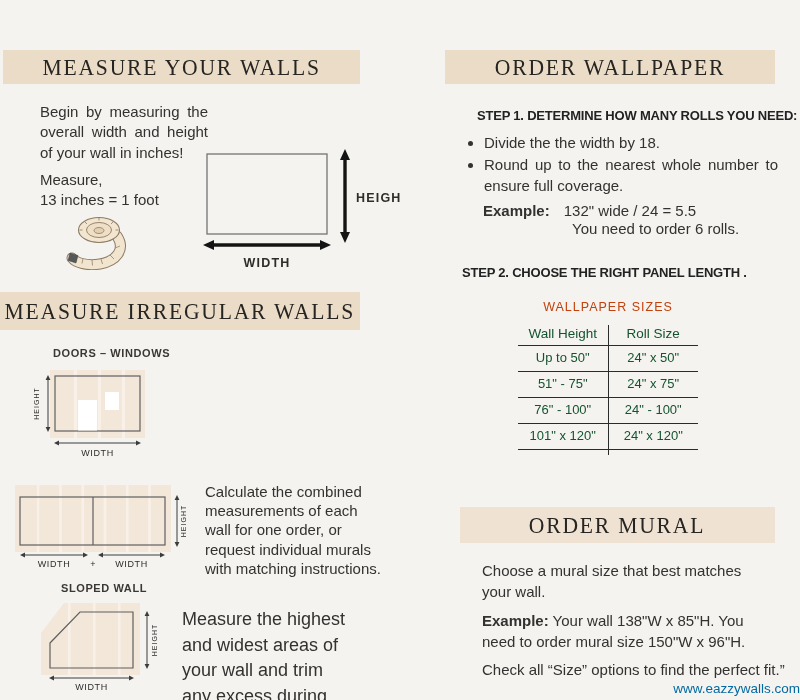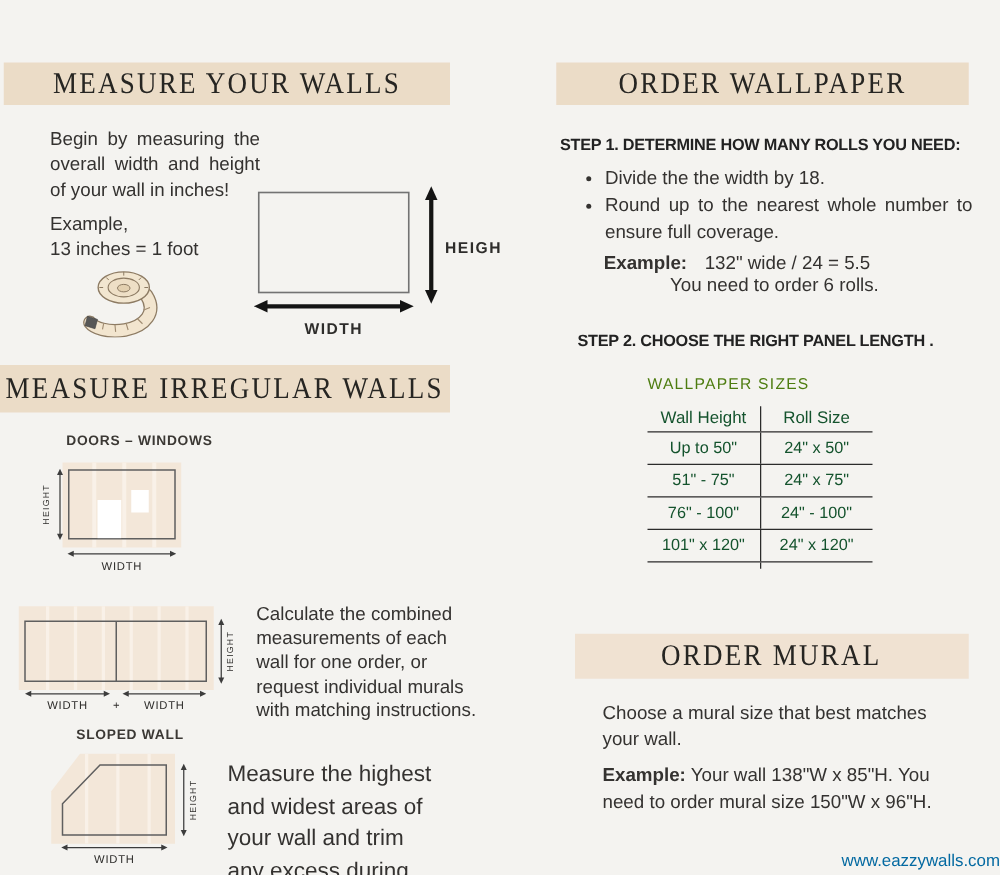--- a/index.html
+++ b/index.html
@@ -58,24 +58,24 @@
   
   .bullets{
     position:absolute;left:468px;top:133px;width:294px;
     margin:0;padding:0 0 0 16px;
     font-size:15px;line-height:1.36;text-align:justify;
   }
   .bullets li{margin:0 0 2px 0;}
   .example1{position:absolute;left:483px;top:202px;font-size:15px;line-height:1.22;}
   .example1 .ex-row{display:flex;}
   .example1 .ex-label{margin-right:14px;}
-  .example1 .ex-line2{margin-left:53px;}
+  .example1 .ex-line2{margin-left:89px;}
   .table-title{
     position:absolute;left:518px;top:300px;width:180px;
-    text-align:left;font-size:12.5px;letter-spacing:1px;color:#4d7c0f;
+    text-align:center;font-size:12.5px;letter-spacing:1px;color:#c2410c;
   }
   .size-table{position:absolute;left:518px;top:325px;width:180px;font-size:13px;color:#14532d;}
   .trow{display:flex;border-bottom:1.6px solid #2b2b2b;}
   .tcell{width:50%;text-align:center;padding:4px 0 6px;}
   .tcell:first-child{border-right:1.6px solid #2b2b2b;}
   .thead .tcell{font-size:13.5px;padding:1px 0 4px;}
   .ttail{display:flex;height:5px;}
   .ttail .tcell{padding:0;}
   .mural-p1{left:482px;top:560px;width:282px;line-height:1.4;}
   .mural-p2{left:482px;top:610px;width:286px;line-height:1.4;}
@@ -101,21 +101,21 @@
 
 <div class="page">
 
   <div class="band band-measure">
     <span class="band-text">MEASURE YOUR WALLS</span>
   </div>
 
   <div class="para justify intro">Begin by measuring the overall width and height of your wall in inches!</div>
 
   <div class="para remember">
-    <div>Example,</div>
+    <div>Measure,</div>
     <div>13 inches = 1 foot</div>
   </div>
 
   <svg class="diag d-tape" width="64" height="58" viewBox="0 0 64 58">
     <path d="M51,24 C60,38 50,49 34,52 C20,54.5 9,50 6,46" fill="none" stroke="#8d7b63" stroke-width="11" stroke-linecap="round"></path>
     <path d="M51,24 C60,38 50,49 34,52 C20,54.5 9,50 6,46" fill="none" stroke="#f2e5cf" stroke-width="9" stroke-linecap="round"></path>
     <path d="M49,36 l5,-2 M44,43 l4,4 M35,47 l1.5,5 M26,48 l0.5,5.5 M17,46.5 l-1,5" stroke="#a08c72" stroke-width="0.9" fill="none"></path>
     <polygon points="4,41 12,43.5 10,51 2,48.5" fill="#575757" stroke="#444" stroke-width="0.5"></polygon>
     <ellipse cx="33" cy="18" rx="20.5" ry="12.5" fill="#f2e6d0" stroke="#8d7b63" stroke-width="1.1"></ellipse>
     <ellipse cx="33" cy="18" rx="12.5" ry="7.5" fill="#eedfc6" stroke="#8d7b63" stroke-width="0.9"></ellipse>
@@ -225,21 +225,21 @@
       <polygon points="104,80 99,77.6 99,82.4" fill="#3c3c3c"></polygon>
     </g>
     <text x="61.5" y="92" text-anchor="middle" font-size="9" letter-spacing="0.6">WIDTH</text>
   </svg>
   <div class="para sl-text">Measure the highest and widest areas of your wall and trim any excess during installation.</div>
 
   <div class="band band-wallpaper">
     <span class="band-text">ORDER WALLPAPER</span>
   </div>
 
-  <div class="stephead" style="left:448px;top:108px;">STEP 1. DETERMINE HOW MANY ROLLS YOU NEED:</div>
+  <div class="stephead" style="left:477px;top:108px;">STEP 1. DETERMINE HOW MANY ROLLS YOU NEED:</div>
 
   <ul class="bullets">
     <li>Divide the the width by 18.</li>
     <li>Round up to the nearest whole number to ensure full coverage.</li>
   </ul>
 
   <div class="example1">
     <div class="ex-row">
       <span class="bold ex-label">Example:</span>
       <span>132" wide / 24 = 5.5</span>
@@ -279,16 +279,17 @@
   </div>
 
   <div class="band band-mural">
     <span class="band-text">ORDER MURAL</span>
   </div>
 
   <div class="para mural-p1">Choose a mural size that best matches your wall.</div>
 
   <p class="para mural-p2" style="margin:0;"><span class="bold">Example:</span> <span>Your wall 138"W x 85"H. You need to order mural size 150"W x 96"H.</span></p>
 
+  <div class="para mural-p3">Check all “Size” options to find the perfect fit.”</div>
 
   <div class="footer">www.eazzywalls.com</div>
 
 </div>
 
 </body></html>

